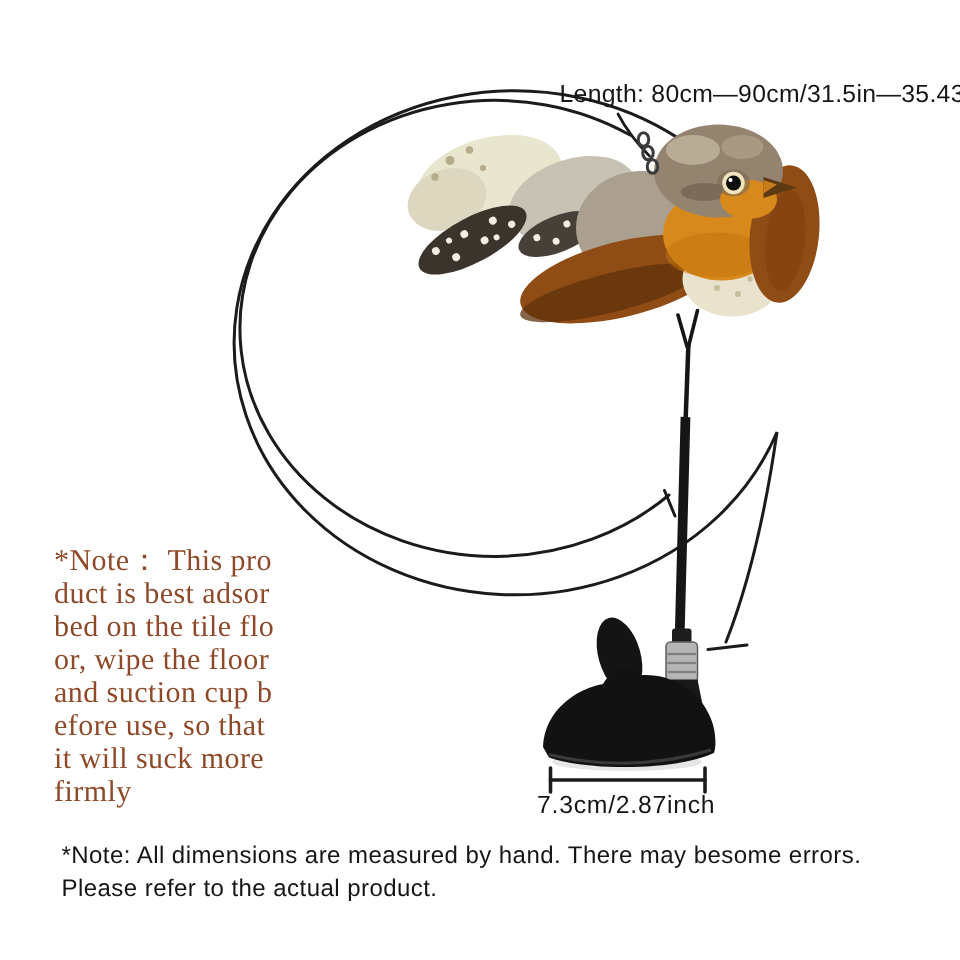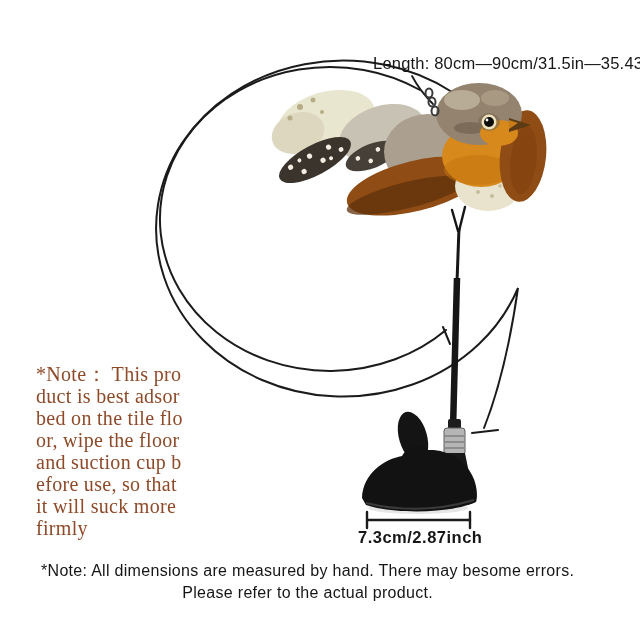--- a/index.html
+++ b/index.html
@@ -25,28 +25,26 @@
     font-size: 20px; line-height: 22px; letter-spacing: 0.3px;
     color: var(--note-brown, #8e4a28);
     white-space: pre-wrap;
     margin-top: 28px;
   }
   .dim-label {
     position: absolute; left: 358px; top: 528px;
     font-size: 16.5px; letter-spacing: 0.5px;
     color: var(--text-primary, #161616);
     white-space: nowrap;
-    font-weight: bold;
   }
   .bottom-note {
     position: absolute; left: 41px; top: 560px;
     font-size: 16px; line-height: 22px; letter-spacing: 0.3px;
     color: var(--text-primary, #161616);
     white-space: pre-wrap;
-    text-align: center;
   }
   .wire { fill: none; stroke: var(--annotation-line, #1b1b1b); stroke-width: 2; stroke-linecap: round; }
   .leader { fill: none; stroke: var(--annotation-line, #1b1b1b); stroke-width: 1.8; stroke-linecap: round; }
   .dimline { stroke: var(--annotation-line, #1b1b1b); stroke-width: 2.4; stroke-linecap: round; }
 </style>
 </head>
 <body>
 
 <div class="stage">
 

